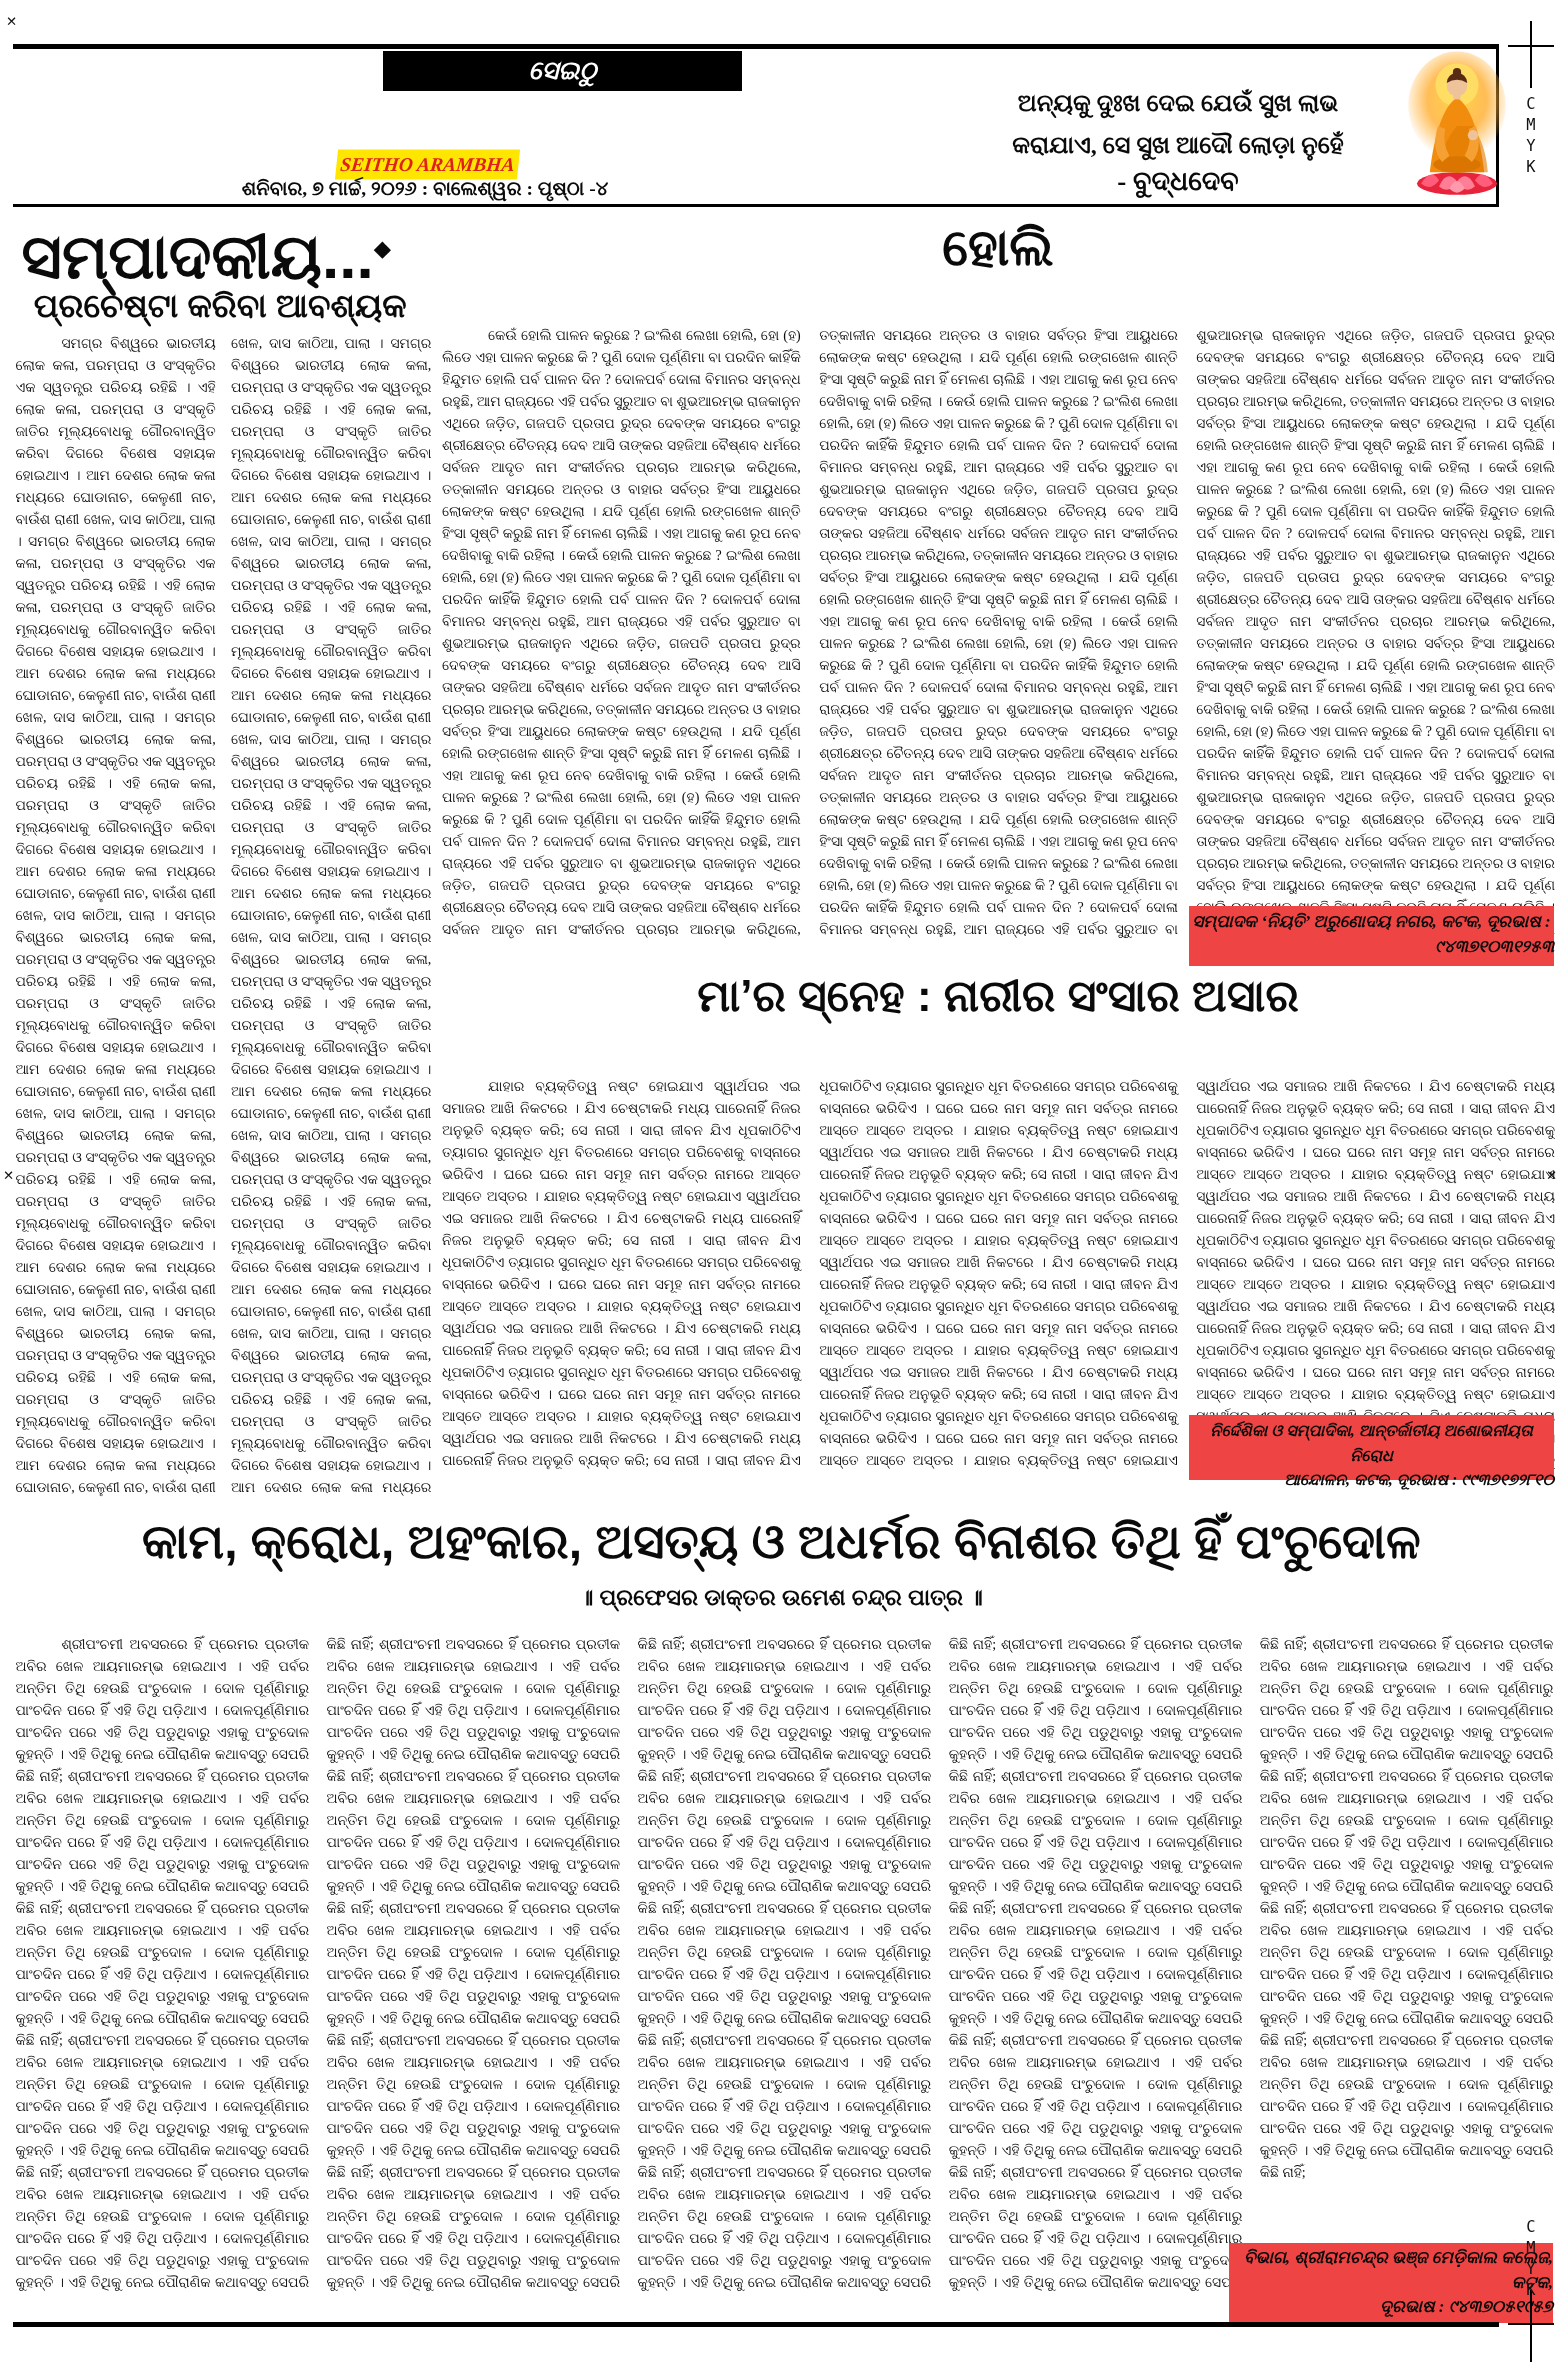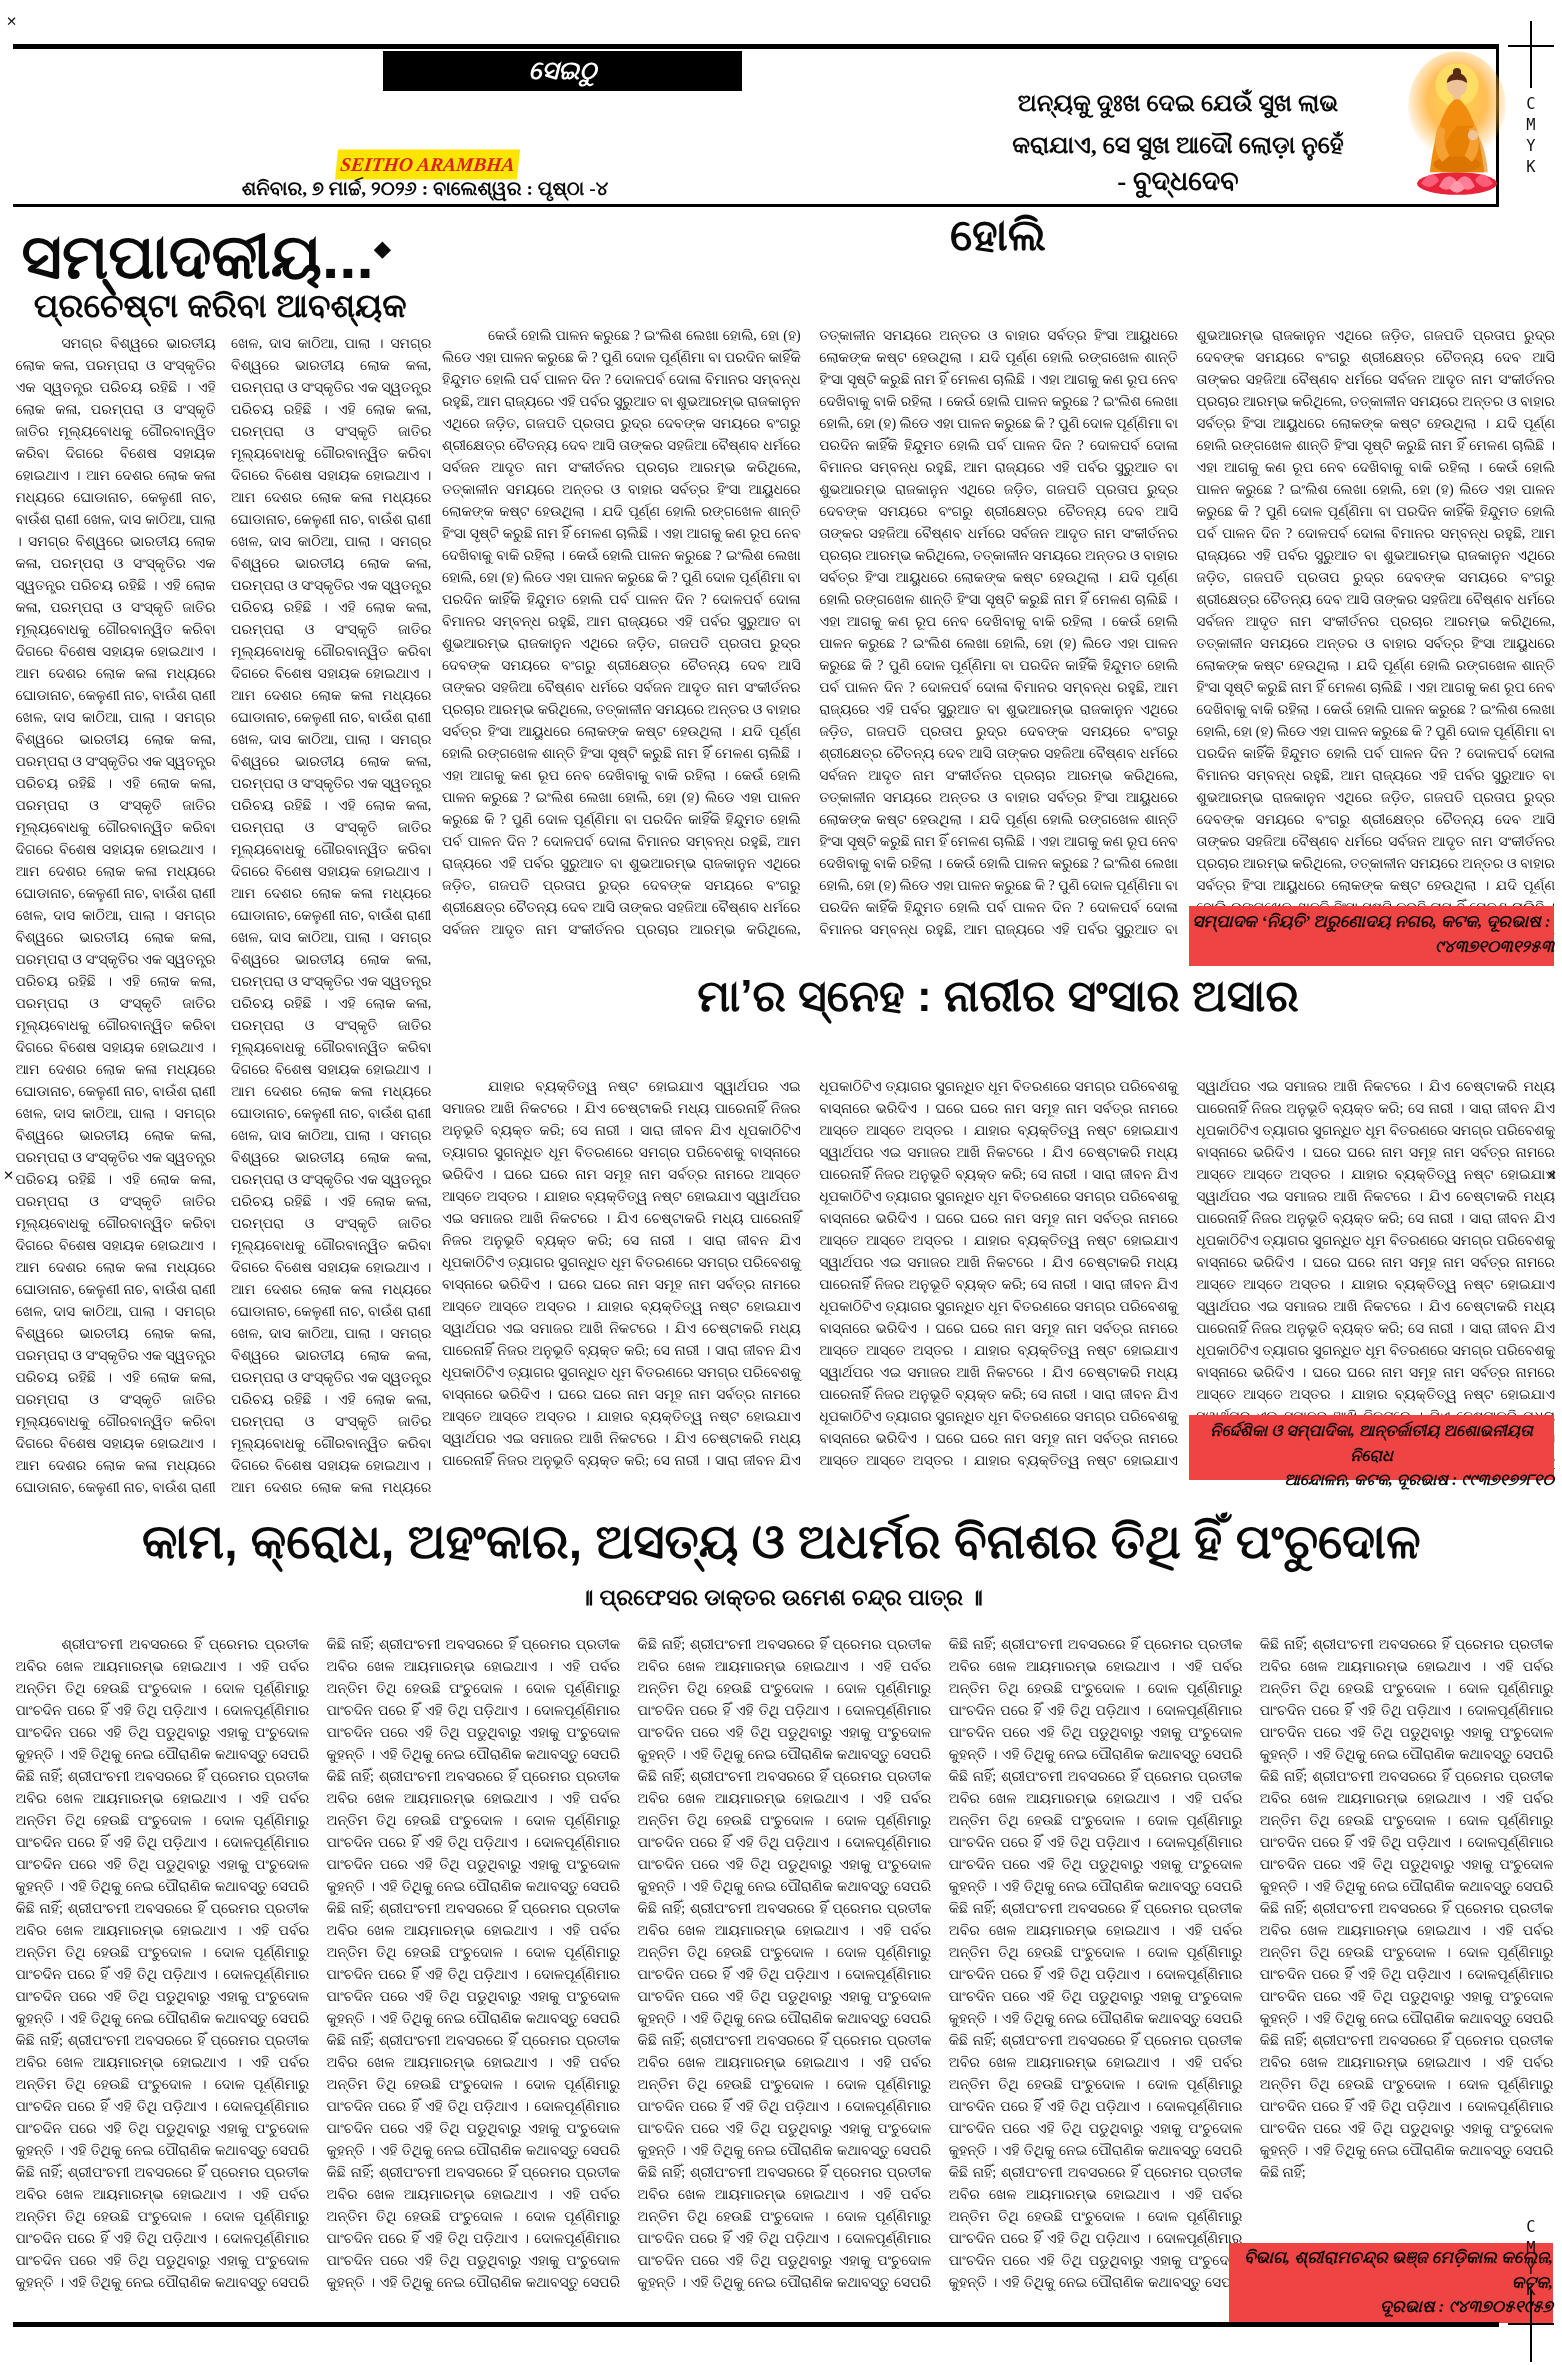--- a/index.html
+++ b/index.html
@@ -109,21 +109,21 @@
   </svg>
 
   <div class="abs ed-kicker" style="left:21.5px;top:218px;width:420px;">
     <span>ସମ୍ପାଦକୀୟ...</span><span class="diamond">◆</span>
   </div>
   <div class="abs ed-sub" style="left:7.7px;top:287px;width:425px;">
     <span>ପ୍ରଚେଷ୍ଟା କରିବା ଆବଶ୍ୟକ</span>
   </div>
   <div class="abs col-body" style="left:15.4px;top:333px;width:416px;height:1170px;column-count:2;column-gap:15.4px;">ସମଗ୍ର ବିଶ୍ୱରେ ଭାରତୀୟ ଲୋକ କଳା, ପରମ୍ପରା ଓ ସଂସ୍କୃତିର ଏକ ସ୍ୱତନ୍ତ୍ର ପରିଚୟ ରହିଛି । ଏହି ଲୋକ କଳା, ପରମ୍ପରା ଓ ସଂସ୍କୃତି ଜାତିର ମୂଲ୍ୟବୋଧକୁ ଗୌରବାନ୍ୱିତ କରିବା ଦିଗରେ ବିଶେଷ ସହାୟକ ହୋଇଥାଏ । ଆମ ଦେଶର ଲୋକ କଳା ମଧ୍ୟରେ ଘୋଡାନାଚ, କେଳୁଣୀ ନାଚ, ବାଉଁଶ ରାଣୀ ଖେଳ, ଦାସ କାଠିଆ, ପାଲା । ସମଗ୍ର ବିଶ୍ୱରେ ଭାରତୀୟ ଲୋକ କଳା, ପରମ୍ପରା ଓ ସଂସ୍କୃତିର ଏକ ସ୍ୱତନ୍ତ୍ର ପରିଚୟ ରହିଛି । ଏହି ଲୋକ କଳା, ପରମ୍ପରା ଓ ସଂସ୍କୃତି ଜାତିର ମୂଲ୍ୟବୋଧକୁ ଗୌରବାନ୍ୱିତ କରିବା ଦିଗରେ ବିଶେଷ ସହାୟକ ହୋଇଥାଏ । ଆମ ଦେଶର ଲୋକ କଳା ମଧ୍ୟରେ ଘୋଡାନାଚ, କେଳୁଣୀ ନାଚ, ବାଉଁଶ ରାଣୀ ଖେଳ, ଦାସ କାଠିଆ, ପାଲା । ସମଗ୍ର ବିଶ୍ୱରେ ଭାରତୀୟ ଲୋକ କଳା, ପରମ୍ପରା ଓ ସଂସ୍କୃତିର ଏକ ସ୍ୱତନ୍ତ୍ର ପରିଚୟ ରହିଛି । ଏହି ଲୋକ କଳା, ପରମ୍ପରା ଓ ସଂସ୍କୃତି ଜାତିର ମୂଲ୍ୟବୋଧକୁ ଗୌରବାନ୍ୱିତ କରିବା ଦିଗରେ ବିଶେଷ ସହାୟକ ହୋଇଥାଏ । ଆମ ଦେଶର ଲୋକ କଳା ମଧ୍ୟରେ ଘୋଡାନାଚ, କେଳୁଣୀ ନାଚ, ବାଉଁଶ ରାଣୀ ଖେଳ, ଦାସ କାଠିଆ, ପାଲା । ସମଗ୍ର ବିଶ୍ୱରେ ଭାରତୀୟ ଲୋକ କଳା, ପରମ୍ପରା ଓ ସଂସ୍କୃତିର ଏକ ସ୍ୱତନ୍ତ୍ର ପରିଚୟ ରହିଛି । ଏହି ଲୋକ କଳା, ପରମ୍ପରା ଓ ସଂସ୍କୃତି ଜାତିର ମୂଲ୍ୟବୋଧକୁ ଗୌରବାନ୍ୱିତ କରିବା ଦିଗରେ ବିଶେଷ ସହାୟକ ହୋଇଥାଏ । ଆମ ଦେଶର ଲୋକ କଳା ମଧ୍ୟରେ ଘୋଡାନାଚ, କେଳୁଣୀ ନାଚ, ବାଉଁଶ ରାଣୀ ଖେଳ, ଦାସ କାଠିଆ, ପାଲା । ସମଗ୍ର ବିଶ୍ୱରେ ଭାରତୀୟ ଲୋକ କଳା, ପରମ୍ପରା ଓ ସଂସ୍କୃତିର ଏକ ସ୍ୱତନ୍ତ୍ର ପରିଚୟ ରହିଛି । ଏହି ଲୋକ କଳା, ପରମ୍ପରା ଓ ସଂସ୍କୃତି ଜାତିର ମୂଲ୍ୟବୋଧକୁ ଗୌରବାନ୍ୱିତ କରିବା ଦିଗରେ ବିଶେଷ ସହାୟକ ହୋଇଥାଏ । ଆମ ଦେଶର ଲୋକ କଳା ମଧ୍ୟରେ ଘୋଡାନାଚ, କେଳୁଣୀ ନାଚ, ବାଉଁଶ ରାଣୀ ଖେଳ, ଦାସ କାଠିଆ, ପାଲା । ସମଗ୍ର ବିଶ୍ୱରେ ଭାରତୀୟ ଲୋକ କଳା, ପରମ୍ପରା ଓ ସଂସ୍କୃତିର ଏକ ସ୍ୱତନ୍ତ୍ର ପରିଚୟ ରହିଛି । ଏହି ଲୋକ କଳା, ପରମ୍ପରା ଓ ସଂସ୍କୃତି ଜାତିର ମୂଲ୍ୟବୋଧକୁ ଗୌରବାନ୍ୱିତ କରିବା ଦିଗରେ ବିଶେଷ ସହାୟକ ହୋଇଥାଏ । ଆମ ଦେଶର ଲୋକ କଳା ମଧ୍ୟରେ ଘୋଡାନାଚ, କେଳୁଣୀ ନାଚ, ବାଉଁଶ ରାଣୀ ଖେଳ, ଦାସ କାଠିଆ, ପାଲା । ସମଗ୍ର ବିଶ୍ୱରେ ଭାରତୀୟ ଲୋକ କଳା, ପରମ୍ପରା ଓ ସଂସ୍କୃତିର ଏକ ସ୍ୱତନ୍ତ୍ର ପରିଚୟ ରହିଛି । ଏହି ଲୋକ କଳା, ପରମ୍ପରା ଓ ସଂସ୍କୃତି ଜାତିର ମୂଲ୍ୟବୋଧକୁ ଗୌରବାନ୍ୱିତ କରିବା ଦିଗରେ ବିଶେଷ ସହାୟକ ହୋଇଥାଏ । ଆମ ଦେଶର ଲୋକ କଳା ମଧ୍ୟରେ ଘୋଡାନାଚ, କେଳୁଣୀ ନାଚ, ବାଉଁଶ ରାଣୀ ଖେଳ, ଦାସ କାଠିଆ, ପାଲା । ସମଗ୍ର ବିଶ୍ୱରେ ଭାରତୀୟ ଲୋକ କଳା, ପରମ୍ପରା ଓ ସଂସ୍କୃତିର ଏକ ସ୍ୱତନ୍ତ୍ର ପରିଚୟ ରହିଛି । ଏହି ଲୋକ କଳା, ପରମ୍ପରା ଓ ସଂସ୍କୃତି ଜାତିର ମୂଲ୍ୟବୋଧକୁ ଗୌରବାନ୍ୱିତ କରିବା ଦିଗରେ ବିଶେଷ ସହାୟକ ହୋଇଥାଏ । ଆମ ଦେଶର ଲୋକ କଳା ମଧ୍ୟରେ ଘୋଡାନାଚ, କେଳୁଣୀ ନାଚ, ବାଉଁଶ ରାଣୀ ଖେଳ, ଦାସ କାଠିଆ, ପାଲା । ସମଗ୍ର ବିଶ୍ୱରେ ଭାରତୀୟ ଲୋକ କଳା, ପରମ୍ପରା ଓ ସଂସ୍କୃତିର ଏକ ସ୍ୱତନ୍ତ୍ର ପରିଚୟ ରହିଛି । ଏହି ଲୋକ କଳା, ପରମ୍ପରା ଓ ସଂସ୍କୃତି ଜାତିର ମୂଲ୍ୟବୋଧକୁ ଗୌରବାନ୍ୱିତ କରିବା ଦିଗରେ ବିଶେଷ ସହାୟକ ହୋଇଥାଏ । ଆମ ଦେଶର ଲୋକ କଳା ମଧ୍ୟରେ ଘୋଡାନାଚ, କେଳୁଣୀ ନାଚ, ବାଉଁଶ ରାଣୀ ଖେଳ, ଦାସ କାଠିଆ, ପାଲା । ସମଗ୍ର ବିଶ୍ୱରେ ଭାରତୀୟ ଲୋକ କଳା, ପରମ୍ପରା ଓ ସଂସ୍କୃତିର ଏକ ସ୍ୱତନ୍ତ୍ର ପରିଚୟ ରହିଛି । ଏହି ଲୋକ କଳା, ପରମ୍ପରା ଓ ସଂସ୍କୃତି ଜାତିର ମୂଲ୍ୟବୋଧକୁ ଗୌରବାନ୍ୱିତ କରିବା ଦିଗରେ ବିଶେଷ ସହାୟକ ହୋଇଥାଏ । ଆମ ଦେଶର ଲୋକ କଳା ମଧ୍ୟରେ ଘୋଡାନାଚ, କେଳୁଣୀ ନାଚ, ବାଉଁଶ ରାଣୀ ଖେଳ, ଦାସ କାଠିଆ, ପାଲା । ସମଗ୍ର ବିଶ୍ୱରେ ଭାରତୀୟ ଲୋକ କଳା, ପରମ୍ପରା ଓ ସଂସ୍କୃତିର ଏକ ସ୍ୱତନ୍ତ୍ର ପରିଚୟ ରହିଛି । ଏହି ଲୋକ କଳା, ପରମ୍ପରା ଓ ସଂସ୍କୃତି ଜାତିର ମୂଲ୍ୟବୋଧକୁ ଗୌରବାନ୍ୱିତ କରିବା ଦିଗରେ ବିଶେଷ ସହାୟକ ହୋଇଥାଏ । ଆମ ଦେଶର ଲୋକ କଳା ମଧ୍ୟରେ ଘୋଡାନାଚ, କେଳୁଣୀ ନାଚ, ବାଉଁଶ ରାଣୀ ଖେଳ, ଦାସ କାଠିଆ, ପାଲା । ସମଗ୍ର ବିଶ୍ୱରେ ଭାରତୀୟ ଲୋକ କଳା, ପରମ୍ପରା ଓ ସଂସ୍କୃତିର ଏକ ସ୍ୱତନ୍ତ୍ର ପରିଚୟ ରହିଛି । ଏହି ଲୋକ କଳା, ପରମ୍ପରା ଓ ସଂସ୍କୃତି ଜାତିର ମୂଲ୍ୟବୋଧକୁ ଗୌରବାନ୍ୱିତ କରିବା ଦିଗରେ ବିଶେଷ ସହାୟକ ହୋଇଥାଏ । ଆମ ଦେଶର ଲୋକ କଳା ମଧ୍ୟରେ ଘୋଡାନାଚ, କେଳୁଣୀ ନାଚ, ବାଉଁଶ ରାଣୀ ଖେଳ, ଦାସ କାଠିଆ, ପାଲା । ସମଗ୍ର ବିଶ୍ୱରେ ଭାରତୀୟ ଲୋକ କଳା, ପରମ୍ପରା ଓ ସଂସ୍କୃତିର ଏକ ସ୍ୱତନ୍ତ୍ର ପରିଚୟ ରହିଛି । ଏହି ଲୋକ କଳା, ପରମ୍ପରା ଓ ସଂସ୍କୃତି ଜାତିର ମୂଲ୍ୟବୋଧକୁ ଗୌରବାନ୍ୱିତ କରିବା ଦିଗରେ ବିଶେଷ ସହାୟକ ହୋଇଥାଏ । ଆମ ଦେଶର ଲୋକ କଳା ମଧ୍ୟରେ ଘୋଡାନାଚ, କେଳୁଣୀ ନାଚ, ବାଉଁଶ ରାଣୀ ଖେଳ, ଦାସ କାଠିଆ, ପାଲା । ସମଗ୍ର ବିଶ୍ୱରେ ଭାରତୀୟ ଲୋକ କଳା, ପରମ୍ପରା ଓ ସଂସ୍କୃତିର ଏକ ସ୍ୱତନ୍ତ୍ର ପରିଚୟ ରହିଛି । ଏହି ଲୋକ କଳା, ପରମ୍ପରା ଓ ସଂସ୍କୃତି ଜାତିର ମୂଲ୍ୟବୋଧକୁ ଗୌରବାନ୍ୱିତ କରିବା ଦିଗରେ ବିଶେଷ ସହାୟକ ହୋଇଥାଏ । ଆମ ଦେଶର ଲୋକ କଳା ମଧ୍ୟରେ ଘୋଡାନାଚ, କେଳୁଣୀ ନାଚ, ବାଉଁଶ ରାଣୀ ଖେଳ, ଦାସ କାଠିଆ, ପାଲା । ସମଗ୍ର ବିଶ୍ୱରେ ଭାରତୀୟ ଲୋକ କଳା, ପରମ୍ପରା ଓ ସଂସ୍କୃତିର ଏକ ସ୍ୱତନ୍ତ୍ର ପରିଚୟ ରହିଛି । ଏହି ଲୋକ କଳା, ପରମ୍ପରା ଓ ସଂସ୍କୃତି ଜାତିର ମୂଲ୍ୟବୋଧକୁ ଗୌରବାନ୍ୱିତ କରିବା ଦିଗରେ ବିଶେଷ ସହାୟକ ହୋଇଥାଏ । ଆମ ଦେଶର ଲୋକ କଳା ମଧ୍ୟରେ ଘୋଡାନାଚ, କେଳୁଣୀ ନାଚ, ବାଉଁଶ ରାଣୀ ଖେଳ, ଦାସ କାଠିଆ, ପାଲା । ସମଗ୍ର ବିଶ୍ୱରେ ଭାରତୀୟ ଲୋକ କଳା, ପରମ୍ପରା ଓ ସଂସ୍କୃତିର ଏକ ସ୍ୱତନ୍ତ୍ର ପରିଚୟ ରହିଛି । ଏହି ଲୋକ କଳା, ପରମ୍ପରା ଓ ସଂସ୍କୃତି ଜାତିର ମୂଲ୍ୟବୋଧକୁ ଗୌରବାନ୍ୱିତ କରିବା ଦିଗରେ ବିଶେଷ ସହାୟକ ହୋଇଥାଏ । ଆମ ଦେଶର ଲୋକ କଳା ମଧ୍ୟରେ ଘୋଡାନାଚ, କେଳୁଣୀ ନାଚ, ବାଉଁଶ ରାଣୀ ଖେଳ, ଦାସ କାଠିଆ, ପାଲା ।</div>
 
-  <div class="abs art-title" style="left:441px;top:210px;width:1114px;font-size:44px;">
+  <div class="abs art-title" style="left:441px;top:218px;width:1114px;font-size:51px;">
     <span>ହୋଲି</span>
   </div>
   <div class="abs col-body" style="left:442px;top:325px;width:1113px;height:628px;column-count:3;column-gap:18.4px;">କେଉଁ ହୋଲି ପାଳନ କରୁଛେ ? ଇଂଲିଶ ଲେଖା ହୋଲି, ହୋ (ହ) ଲିଡେ ଏହା ପାଳନ କରୁଛେ କି ? ପୁଣି ଦୋଳ ପୂର୍ଣ୍ଣିମା ବା ପରଦିନ କାହିଁକି ହିନ୍ଦୁମତ ହୋଲି ପର୍ବ ପାଳନ ଦିନ ? ଦୋଳପର୍ବ ଦୋଳା ବିମାନର ସମ୍ବନ୍ଧ ରହୁଛି, ଆମ ରାଜ୍ୟରେ ଏହି ପର୍ବର ସୁରୁଆତ ବା ଶୁଭଆରମ୍ଭ ରାଜକାନୁନ ଏଥିରେ ଜଡ଼ିତ, ଗଜପତି ପ୍ରତାପ ରୁଦ୍ର ଦେବଙ୍କ ସମୟରେ ବଂଗରୁ ଶ୍ରୀକ୍ଷେତ୍ର ଚୈତନ୍ୟ ଦେବ ଆସି ତାଙ୍କର ସହଜିଆ ବୈଷ୍ଣବ ଧର୍ମରେ ସର୍ବଜନ ଆଦୃତ ନାମ ସଂକୀର୍ତନର ପ୍ରଚାର ଆରମ୍ଭ କରିଥିଲେ, ତତ୍କାଳୀନ ସମୟରେ ଅନ୍ତର ଓ ବାହାର ସର୍ବତ୍ର ହିଂସା ଆୟୁଧରେ ଲୋକଙ୍କ କଷ୍ଟ ହେଉଥିଲା । ଯଦି ପୂର୍ଣ୍ଣ ହୋଲି ରଙ୍ଗଖେଳ ଶାନ୍ତି ହିଂସା ସୃଷ୍ଟି କରୁଛି ନାମ ହିଁ ମେଳଣ ଚାଲିଛି । ଏହା ଆଗକୁ କଣ ରୂପ ନେବ ଦେଖିବାକୁ ବାକି ରହିଲା । କେଉଁ ହୋଲି ପାଳନ କରୁଛେ ? ଇଂଲିଶ ଲେଖା ହୋଲି, ହୋ (ହ) ଲିଡେ ଏହା ପାଳନ କରୁଛେ କି ? ପୁଣି ଦୋଳ ପୂର୍ଣ୍ଣିମା ବା ପରଦିନ କାହିଁକି ହିନ୍ଦୁମତ ହୋଲି ପର୍ବ ପାଳନ ଦିନ ? ଦୋଳପର୍ବ ଦୋଳା ବିମାନର ସମ୍ବନ୍ଧ ରହୁଛି, ଆମ ରାଜ୍ୟରେ ଏହି ପର୍ବର ସୁରୁଆତ ବା ଶୁଭଆରମ୍ଭ ରାଜକାନୁନ ଏଥିରେ ଜଡ଼ିତ, ଗଜପତି ପ୍ରତାପ ରୁଦ୍ର ଦେବଙ୍କ ସମୟରେ ବଂଗରୁ ଶ୍ରୀକ୍ଷେତ୍ର ଚୈତନ୍ୟ ଦେବ ଆସି ତାଙ୍କର ସହଜିଆ ବୈଷ୍ଣବ ଧର୍ମରେ ସର୍ବଜନ ଆଦୃତ ନାମ ସଂକୀର୍ତନର ପ୍ରଚାର ଆରମ୍ଭ କରିଥିଲେ, ତତ୍କାଳୀନ ସମୟରେ ଅନ୍ତର ଓ ବାହାର ସର୍ବତ୍ର ହିଂସା ଆୟୁଧରେ ଲୋକଙ୍କ କଷ୍ଟ ହେଉଥିଲା । ଯଦି ପୂର୍ଣ୍ଣ ହୋଲି ରଙ୍ଗଖେଳ ଶାନ୍ତି ହିଂସା ସୃଷ୍ଟି କରୁଛି ନାମ ହିଁ ମେଳଣ ଚାଲିଛି । ଏହା ଆଗକୁ କଣ ରୂପ ନେବ ଦେଖିବାକୁ ବାକି ରହିଲା । କେଉଁ ହୋଲି ପାଳନ କରୁଛେ ? ଇଂଲିଶ ଲେଖା ହୋଲି, ହୋ (ହ) ଲିଡେ ଏହା ପାଳନ କରୁଛେ କି ? ପୁଣି ଦୋଳ ପୂର୍ଣ୍ଣିମା ବା ପରଦିନ କାହିଁକି ହିନ୍ଦୁମତ ହୋଲି ପର୍ବ ପାଳନ ଦିନ ? ଦୋଳପର୍ବ ଦୋଳା ବିମାନର ସମ୍ବନ୍ଧ ରହୁଛି, ଆମ ରାଜ୍ୟରେ ଏହି ପର୍ବର ସୁରୁଆତ ବା ଶୁଭଆରମ୍ଭ ରାଜକାନୁନ ଏଥିରେ ଜଡ଼ିତ, ଗଜପତି ପ୍ରତାପ ରୁଦ୍ର ଦେବଙ୍କ ସମୟରେ ବଂଗରୁ ଶ୍ରୀକ୍ଷେତ୍ର ଚୈତନ୍ୟ ଦେବ ଆସି ତାଙ୍କର ସହଜିଆ ବୈଷ୍ଣବ ଧର୍ମରେ ସର୍ବଜନ ଆଦୃତ ନାମ ସଂକୀର୍ତନର ପ୍ରଚାର ଆରମ୍ଭ କରିଥିଲେ, ତତ୍କାଳୀନ ସମୟରେ ଅନ୍ତର ଓ ବାହାର ସର୍ବତ୍ର ହିଂସା ଆୟୁଧରେ ଲୋକଙ୍କ କଷ୍ଟ ହେଉଥିଲା । ଯଦି ପୂର୍ଣ୍ଣ ହୋଲି ରଙ୍ଗଖେଳ ଶାନ୍ତି ହିଂସା ସୃଷ୍ଟି କରୁଛି ନାମ ହିଁ ମେଳଣ ଚାଲିଛି । ଏହା ଆଗକୁ କଣ ରୂପ ନେବ ଦେଖିବାକୁ ବାକି ରହିଲା । କେଉଁ ହୋଲି ପାଳନ କରୁଛେ ? ଇଂଲିଶ ଲେଖା ହୋଲି, ହୋ (ହ) ଲିଡେ ଏହା ପାଳନ କରୁଛେ କି ? ପୁଣି ଦୋଳ ପୂର୍ଣ୍ଣିମା ବା ପରଦିନ କାହିଁକି ହିନ୍ଦୁମତ ହୋଲି ପର୍ବ ପାଳନ ଦିନ ? ଦୋଳପର୍ବ ଦୋଳା ବିମାନର ସମ୍ବନ୍ଧ ରହୁଛି, ଆମ ରାଜ୍ୟରେ ଏହି ପର୍ବର ସୁରୁଆତ ବା ଶୁଭଆରମ୍ଭ ରାଜକାନୁନ ଏଥିରେ ଜଡ଼ିତ, ଗଜପତି ପ୍ରତାପ ରୁଦ୍ର ଦେବଙ୍କ ସମୟରେ ବଂଗରୁ ଶ୍ରୀକ୍ଷେତ୍ର ଚୈତନ୍ୟ ଦେବ ଆସି ତାଙ୍କର ସହଜିଆ ବୈଷ୍ଣବ ଧର୍ମରେ ସର୍ବଜନ ଆଦୃତ ନାମ ସଂକୀର୍ତନର ପ୍ରଚାର ଆରମ୍ଭ କରିଥିଲେ, ତତ୍କାଳୀନ ସମୟରେ ଅନ୍ତର ଓ ବାହାର ସର୍ବତ୍ର ହିଂସା ଆୟୁଧରେ ଲୋକଙ୍କ କଷ୍ଟ ହେଉଥିଲା । ଯଦି ପୂର୍ଣ୍ଣ ହୋଲି ରଙ୍ଗଖେଳ ଶାନ୍ତି ହିଂସା ସୃଷ୍ଟି କରୁଛି ନାମ ହିଁ ମେଳଣ ଚାଲିଛି । ଏହା ଆଗକୁ କଣ ରୂପ ନେବ ଦେଖିବାକୁ ବାକି ରହିଲା । କେଉଁ ହୋଲି ପାଳନ କରୁଛେ ? ଇଂଲିଶ ଲେଖା ହୋଲି, ହୋ (ହ) ଲିଡେ ଏହା ପାଳନ କରୁଛେ କି ? ପୁଣି ଦୋଳ ପୂର୍ଣ୍ଣିମା ବା ପରଦିନ କାହିଁକି ହିନ୍ଦୁମତ ହୋଲି ପର୍ବ ପାଳନ ଦିନ ? ଦୋଳପର୍ବ ଦୋଳା ବିମାନର ସମ୍ବନ୍ଧ ରହୁଛି, ଆମ ରାଜ୍ୟରେ ଏହି ପର୍ବର ସୁରୁଆତ ବା ଶୁଭଆରମ୍ଭ ରାଜକାନୁନ ଏଥିରେ ଜଡ଼ିତ, ଗଜପତି ପ୍ରତାପ ରୁଦ୍ର ଦେବଙ୍କ ସମୟରେ ବଂଗରୁ ଶ୍ରୀକ୍ଷେତ୍ର ଚୈତନ୍ୟ ଦେବ ଆସି ତାଙ୍କର ସହଜିଆ ବୈଷ୍ଣବ ଧର୍ମରେ ସର୍ବଜନ ଆଦୃତ ନାମ ସଂକୀର୍ତନର ପ୍ରଚାର ଆରମ୍ଭ କରିଥିଲେ, ତତ୍କାଳୀନ ସମୟରେ ଅନ୍ତର ଓ ବାହାର ସର୍ବତ୍ର ହିଂସା ଆୟୁଧରେ ଲୋକଙ୍କ କଷ୍ଟ ହେଉଥିଲା । ଯଦି ପୂର୍ଣ୍ଣ ହୋଲି ରଙ୍ଗଖେଳ ଶାନ୍ତି ହିଂସା ସୃଷ୍ଟି କରୁଛି ନାମ ହିଁ ମେଳଣ ଚାଲିଛି । ଏହା ଆଗକୁ କଣ ରୂପ ନେବ ଦେଖିବାକୁ ବାକି ରହିଲା । କେଉଁ ହୋଲି ପାଳନ କରୁଛେ ? ଇଂଲିଶ ଲେଖା ହୋଲି, ହୋ (ହ) ଲିଡେ ଏହା ପାଳନ କରୁଛେ କି ? ପୁଣି ଦୋଳ ପୂର୍ଣ୍ଣିମା ବା ପରଦିନ କାହିଁକି ହିନ୍ଦୁମତ ହୋଲି ପର୍ବ ପାଳନ ଦିନ ? ଦୋଳପର୍ବ ଦୋଳା ବିମାନର ସମ୍ବନ୍ଧ ରହୁଛି, ଆମ ରାଜ୍ୟରେ ଏହି ପର୍ବର ସୁରୁଆତ ବା ଶୁଭଆରମ୍ଭ ରାଜକାନୁନ ଏଥିରେ ଜଡ଼ିତ, ଗଜପତି ପ୍ରତାପ ରୁଦ୍ର ଦେବଙ୍କ ସମୟରେ ବଂଗରୁ ଶ୍ରୀକ୍ଷେତ୍ର ଚୈତନ୍ୟ ଦେବ ଆସି ତାଙ୍କର ସହଜିଆ ବୈଷ୍ଣବ ଧର୍ମରେ ସର୍ବଜନ ଆଦୃତ ନାମ ସଂକୀର୍ତନର ପ୍ରଚାର ଆରମ୍ଭ କରିଥିଲେ, ତତ୍କାଳୀନ ସମୟରେ ଅନ୍ତର ଓ ବାହାର ସର୍ବତ୍ର ହିଂସା ଆୟୁଧରେ ଲୋକଙ୍କ କଷ୍ଟ ହେଉଥିଲା । ଯଦି ପୂର୍ଣ୍ଣ ହୋଲି ରଙ୍ଗଖେଳ ଶାନ୍ତି ହିଂସା ସୃଷ୍ଟି କରୁଛି ନାମ ହିଁ ମେଳଣ ଚାଲିଛି । ଏହା ଆଗକୁ କଣ ରୂପ ନେବ ଦେଖିବାକୁ ବାକି ରହିଲା । କେଉଁ ହୋଲି ପାଳନ କରୁଛେ ? ଇଂଲିଶ ଲେଖା ହୋଲି, ହୋ (ହ) ଲିଡେ ଏହା ପାଳନ କରୁଛେ କି ? ପୁଣି ଦୋଳ ପୂର୍ଣ୍ଣିମା ବା ପରଦିନ କାହିଁକି ହିନ୍ଦୁମତ ହୋଲି ପର୍ବ ପାଳନ ଦିନ ? ଦୋଳପର୍ବ ଦୋଳା ବିମାନର ସମ୍ବନ୍ଧ ରହୁଛି, ଆମ ରାଜ୍ୟରେ ଏହି ପର୍ବର ସୁରୁଆତ ବା ଶୁଭଆରମ୍ଭ ରାଜକାନୁନ ଏଥିରେ ଜଡ଼ିତ, ଗଜପତି ପ୍ରତାପ ରୁଦ୍ର ଦେବଙ୍କ ସମୟରେ ବଂଗରୁ ଶ୍ରୀକ୍ଷେତ୍ର ଚୈତନ୍ୟ ଦେବ ଆସି ତାଙ୍କର ସହଜିଆ ବୈଷ୍ଣବ ଧର୍ମରେ ସର୍ବଜନ ଆଦୃତ ନାମ ସଂକୀର୍ତନର ପ୍ରଚାର ଆରମ୍ଭ କରିଥିଲେ, ତତ୍କାଳୀନ ସମୟରେ ଅନ୍ତର ଓ ବାହାର ସର୍ବତ୍ର ହିଂସା ଆୟୁଧରେ ଲୋକଙ୍କ କଷ୍ଟ ହେଉଥିଲା । ଯଦି ପୂର୍ଣ୍ଣ ହୋଲି ରଙ୍ଗଖେଳ ଶାନ୍ତି ହିଂସା ସୃଷ୍ଟି କରୁଛି ନାମ ହିଁ ମେଳଣ ଚାଲିଛି । ଏହା ଆଗକୁ କଣ ରୂପ ନେବ ଦେଖିବାକୁ ବାକି ରହିଲା । କେଉଁ ହୋଲି ପାଳନ କରୁଛେ ? ଇଂଲିଶ ଲେଖା ହୋଲି, ହୋ (ହ) ଲିଡେ ଏହା ପାଳନ କରୁଛେ କି ? ପୁଣି ଦୋଳ ପୂର୍ଣ୍ଣିମା ବା ପରଦିନ କାହିଁକି ହିନ୍ଦୁମତ ହୋଲି ପର୍ବ ପାଳନ ଦିନ ? ଦୋଳପର୍ବ ଦୋଳା ବିମାନର ସମ୍ବନ୍ଧ ରହୁଛି, ଆମ ରାଜ୍ୟରେ ଏହି ପର୍ବର ସୁରୁଆତ ବା ଶୁଭଆରମ୍ଭ ରାଜକାନୁନ ଏଥିରେ ଜଡ଼ିତ, ଗଜପତି ପ୍ରତାପ ରୁଦ୍ର ଦେବଙ୍କ ସମୟରେ ବଂଗରୁ ଶ୍ରୀକ୍ଷେତ୍ର ଚୈତନ୍ୟ ଦେବ ଆସି ତାଙ୍କର ସହଜିଆ ବୈଷ୍ଣବ ଧର୍ମରେ ସର୍ବଜନ ଆଦୃତ ନାମ ସଂକୀର୍ତନର ପ୍ରଚାର ଆରମ୍ଭ କରିଥିଲେ, ତତ୍କାଳୀନ ସମୟରେ ଅନ୍ତର ଓ ବାହାର ସର୍ବତ୍ର ହିଂସା ଆୟୁଧରେ ଲୋକଙ୍କ କଷ୍ଟ ହେଉଥିଲା । ଯଦି ପୂର୍ଣ୍ଣ ହୋଲି ରଙ୍ଗଖେଳ ଶାନ୍ତି ହିଂସା ସୃଷ୍ଟି କରୁଛି ନାମ ହିଁ ମେଳଣ ଚାଲିଛି । ଏହା ଆଗକୁ କଣ ରୂପ ନେବ ଦେଖିବାକୁ ବାକି ରହିଲା । କେଉଁ ହୋଲି ପାଳନ କରୁଛେ ? ଇଂଲିଶ ଲେଖା ହୋଲି, ହୋ (ହ) ଲିଡେ ଏହା ପାଳନ କରୁଛେ କି ? ପୁଣି ଦୋଳ ପୂର୍ଣ୍ଣିମା ବା ପରଦିନ କାହିଁକି ହିନ୍ଦୁମତ ହୋଲି ପର୍ବ ପାଳନ ଦିନ ? ଦୋଳପର୍ବ ଦୋଳା ବିମାନର ସମ୍ବନ୍ଧ ରହୁଛି, ଆମ ରାଜ୍ୟରେ ଏହି ପର୍ବର ସୁରୁଆତ ବା ଶୁଭଆରମ୍ଭ ରାଜକାନୁନ ଏଥିରେ ଜଡ଼ିତ, ଗଜପତି ପ୍ରତାପ ରୁଦ୍ର ଦେବଙ୍କ ସମୟରେ ବଂଗରୁ ଶ୍ରୀକ୍ଷେତ୍ର ଚୈତନ୍ୟ ଦେବ ଆସି ତାଙ୍କର ସହଜିଆ ବୈଷ୍ଣବ ଧର୍ମରେ ସର୍ବଜନ ଆଦୃତ ନାମ ସଂକୀର୍ତନର ପ୍ରଚାର ଆରମ୍ଭ କରିଥିଲେ, ତତ୍କାଳୀନ ସମୟରେ ଅନ୍ତର ଓ ବାହାର ସର୍ବତ୍ର ହିଂସା ଆୟୁଧରେ ଲୋକଙ୍କ କଷ୍ଟ ହେଉଥିଲା । ଯଦି ପୂର୍ଣ୍ଣ ହୋଲି ରଙ୍ଗଖେଳ ଶାନ୍ତି ହିଂସା ସୃଷ୍ଟି କରୁଛି ନାମ ହିଁ ମେଳଣ ଚାଲିଛି । ଏହା ଆଗକୁ କଣ ରୂପ ନେବ ଦେଖିବାକୁ ବାକି ରହିଲା । କେଉଁ ହୋଲି ପାଳନ କରୁଛେ ? ଇଂଲିଶ ଲେଖା ହୋଲି, ହୋ (ହ) ଲିଡେ ଏହା ପାଳନ କରୁଛେ କି ? ପୁଣି ଦୋଳ ପୂର୍ଣ୍ଣିମା ବା ପରଦିନ କାହିଁକି ହିନ୍ଦୁମତ ହୋଲି ପର୍ବ ପାଳନ ଦିନ ? ଦୋଳପର୍ବ ଦୋଳା ବିମାନର ସମ୍ବନ୍ଧ ରହୁଛି, ଆମ ରାଜ୍ୟରେ ଏହି ପର୍ବର ସୁରୁଆତ ବା ଶୁଭଆରମ୍ଭ ରାଜକାନୁନ ଏଥିରେ ଜଡ଼ିତ, ଗଜପତି ପ୍ରତାପ ରୁଦ୍ର ଦେବଙ୍କ ସମୟରେ ବଂଗରୁ ଶ୍ରୀକ୍ଷେତ୍ର ଚୈତନ୍ୟ ଦେବ ଆସି ତାଙ୍କର ସହଜିଆ ବୈଷ୍ଣବ ଧର୍ମରେ ସର୍ବଜନ ଆଦୃତ ନାମ ସଂକୀର୍ତନର ପ୍ରଚାର ଆରମ୍ଭ କରିଥିଲେ, ତତ୍କାଳୀନ ସମୟରେ ଅନ୍ତର ଓ ବାହାର ସର୍ବତ୍ର ହିଂସା ଆୟୁଧରେ ଲୋକଙ୍କ କଷ୍ଟ ହେଉଥିଲା । ଯଦି ପୂର୍ଣ୍ଣ ହୋଲି ରଙ୍ଗଖେଳ ଶାନ୍ତି ହିଂସା ସୃଷ୍ଟି କରୁଛି ନାମ ହିଁ ମେଳଣ ଚାଲିଛି । ଏହା ଆଗକୁ କଣ ରୂପ ନେବ ଦେଖିବାକୁ ବାକି ରହିଲା । କେଉଁ ହୋଲି ପାଳନ କରୁଛେ ? ଇଂଲିଶ ଲେଖା ହୋଲି, ହୋ (ହ) ଲିଡେ ଏହା ପାଳନ କରୁଛେ କି ? ପୁଣି ଦୋଳ ପୂର୍ଣ୍ଣିମା ବା ପରଦିନ କାହିଁକି ହିନ୍ଦୁମତ ହୋଲି ପର୍ବ ପାଳନ ଦିନ ? ଦୋଳପର୍ବ ଦୋଳା ବିମାନର ସମ୍ବନ୍ଧ ରହୁଛି, ଆମ ରାଜ୍ୟରେ ଏହି ପର୍ବର ସୁରୁଆତ ବା ଶୁଭଆରମ୍ଭ ରାଜକାନୁନ ଏଥିରେ ଜଡ଼ିତ, ଗଜପତି ପ୍ରତାପ ରୁଦ୍ର ଦେବଙ୍କ ସମୟରେ ବଂଗରୁ ଶ୍ରୀକ୍ଷେତ୍ର ଚୈତନ୍ୟ ଦେବ ଆସି ତାଙ୍କର ସହଜିଆ ବୈଷ୍ଣବ ଧର୍ମରେ ସର୍ବଜନ ଆଦୃତ ନାମ ସଂକୀର୍ତନର ପ୍ରଚାର ଆରମ୍ଭ କରିଥିଲେ, ତତ୍କାଳୀନ ସମୟରେ ଅନ୍ତର ଓ ବାହାର ସର୍ବତ୍ର ହିଂସା ଆୟୁଧରେ ଲୋକଙ୍କ କଷ୍ଟ ହେଉଥିଲା । ଯଦି ପୂର୍ଣ୍ଣ ହୋଲି ରଙ୍ଗଖେଳ ଶାନ୍ତି ହିଂସା ସୃଷ୍ଟି କରୁଛି ନାମ ହିଁ ମେଳଣ ଚାଲିଛି । ଏହା ଆଗକୁ କଣ ରୂପ ନେବ ଦେଖିବାକୁ ବାକି ରହିଲା । କେଉଁ ହୋଲି ପାଳନ କରୁଛେ ? ଇଂଲିଶ ଲେଖା ହୋଲି, ହୋ (ହ) ଲିଡେ ଏହା ପାଳନ କରୁଛେ କି ? ପୁଣି ଦୋଳ ପୂର୍ଣ୍ଣିମା ବା ପରଦିନ କାହିଁକି ହିନ୍ଦୁମତ ହୋଲି ପର୍ବ ପାଳନ ଦିନ ? ଦୋଳପର୍ବ ଦୋଳା ବିମାନର ସମ୍ବନ୍ଧ ରହୁଛି, ଆମ ରାଜ୍ୟରେ ଏହି ପର୍ବର ସୁରୁଆତ ବା ଶୁଭଆରମ୍ଭ ରାଜକାନୁନ ଏଥିରେ ଜଡ଼ିତ, ଗଜପତି ପ୍ରତାପ ରୁଦ୍ର ଦେବଙ୍କ ସମୟରେ ବଂଗରୁ ଶ୍ରୀକ୍ଷେତ୍ର ଚୈତନ୍ୟ ଦେବ ଆସି ତାଙ୍କର ସହଜିଆ ବୈଷ୍ଣବ ଧର୍ମରେ ସର୍ବଜନ ଆଦୃତ ନାମ ସଂକୀର୍ତନର ପ୍ରଚାର ଆରମ୍ଭ କରିଥିଲେ, ତତ୍କାଳୀନ ସମୟରେ ଅନ୍ତର ଓ ବାହାର ସର୍ବତ୍ର ହିଂସା ଆୟୁଧରେ ଲୋକଙ୍କ କଷ୍ଟ ହେଉଥିଲା । ଯଦି ପୂର୍ଣ୍ଣ ହୋଲି ରଙ୍ଗଖେଳ ଶାନ୍ତି ହିଂସା ସୃଷ୍ଟି କରୁଛି ନାମ ହିଁ ମେଳଣ ଚାଲିଛି । ଏହା ଆଗକୁ କଣ ରୂପ ନେବ ଦେଖିବାକୁ ବାକି ରହିଲା ।</div>
   <div class="abs sig" style="left:1189px;top:906px;width:365px;height:56px;padding-top:4.1px;">
     <div class="l1">ସମ୍ପାଦକ ‘ନିୟତି’ ଅରୁଣୋଦୟ ନଗର, କଟକ, ଦୂରଭାଷ :</div>
     <div>୯୪୩୭୧୦୩୧୨୫୩</div>
   </div>
 
   <div class="abs art-title" style="left:441px;top:971px;width:1114px;font-size:44px;">
     <span>ମା’ର ସ୍ନେହ : ନାରୀର ସଂସାର ଅସାର</span>

